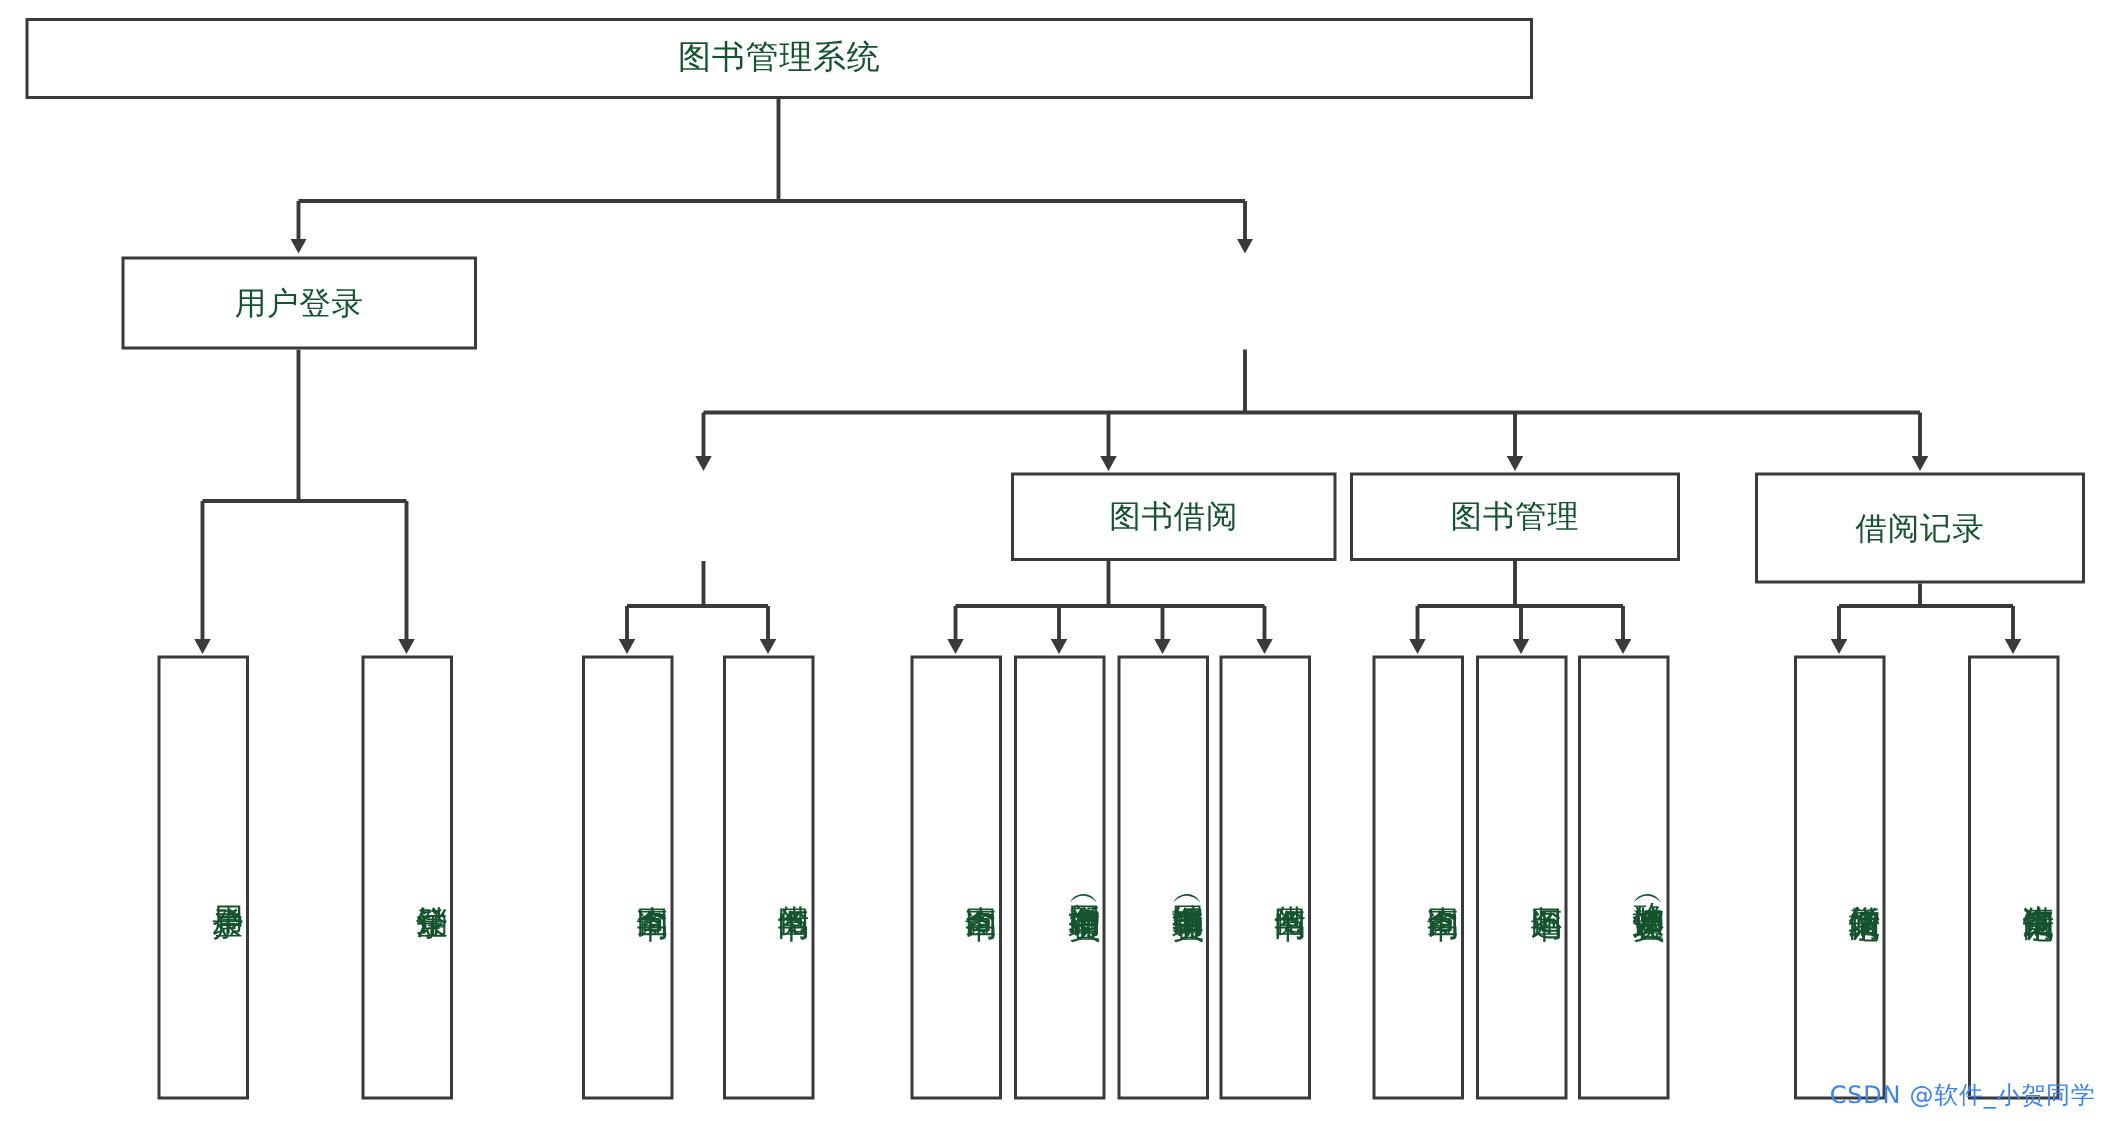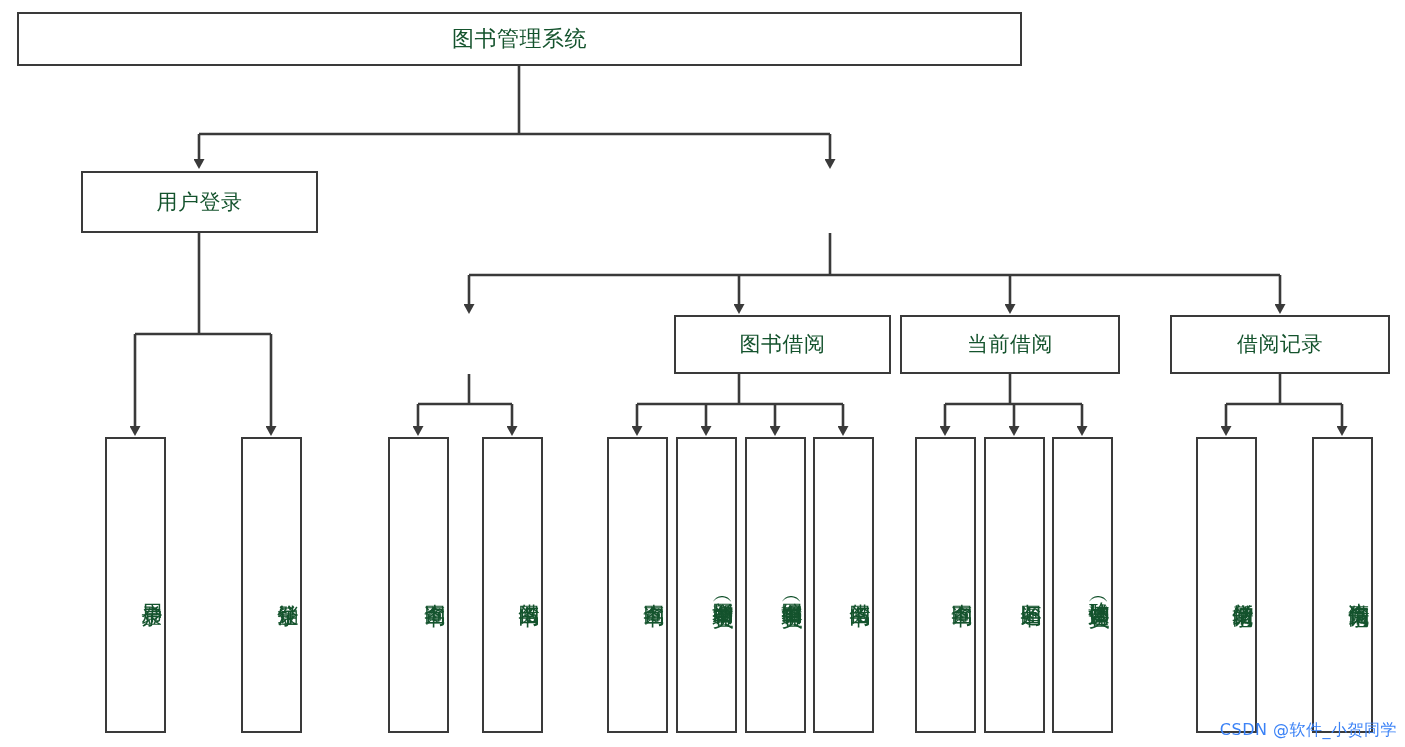--- a/index.html
+++ b/index.html
@@ -135,24 +135,24 @@
     <span class="label">用户登录</span>
   </div>
 
 
 
   <div class="node horiz" style="left:631px; top:315px; width:217px; height:59px;margin-left:43px;">
     <span class="label">图书借阅</span>
   </div>
 
   <div class="node horiz" style="left:900px; top:315px; width:220px; height:59px;">
-    <span class="label">当前借阅</span>
-  </div>
-
-  <div class="node horiz" style="left:1170px; top:315px; width:220px; height:59px;">
+    <span class="label">图书管理</span>
+  </div>
+
+  <div class="node horiz" style="left:1170px; top:315px; width:220px; height:74px;">
     <span class="label">借阅记录</span>
   </div>
 
   <div class="node vert" style="left:105px; top:437px; width:61px; height:296px;">
     <span class="label">用户登录</span>
   </div>
 
   <div class="node vert" style="left:241px; top:437px; width:61px; height:296px;">
     <span class="label">注销登录</span>
   </div>

